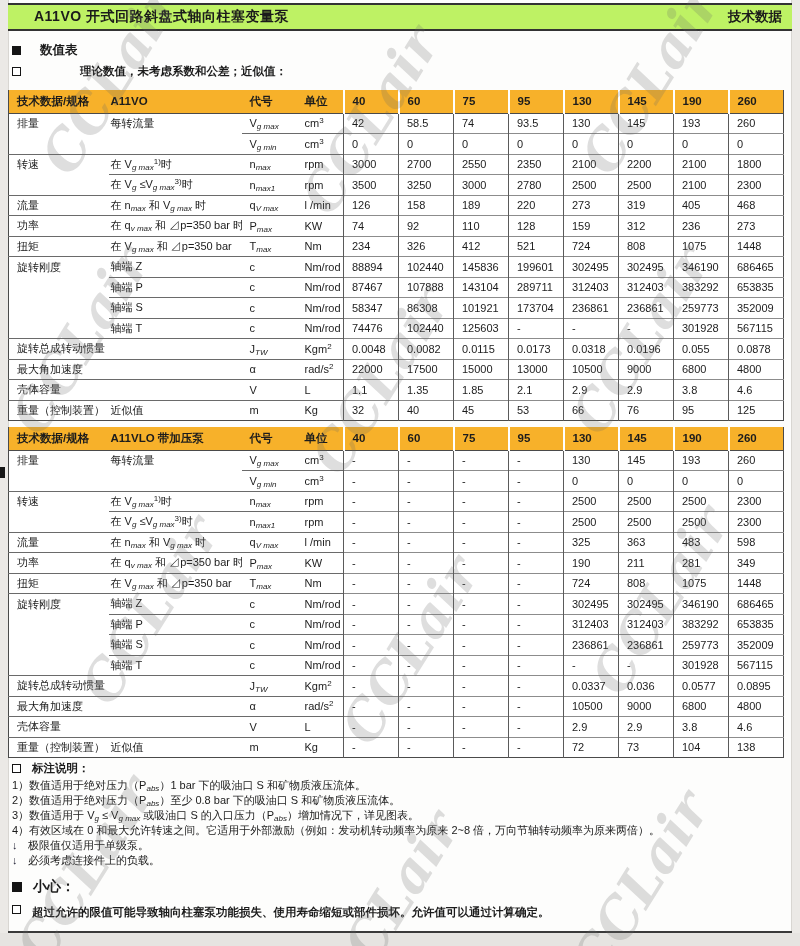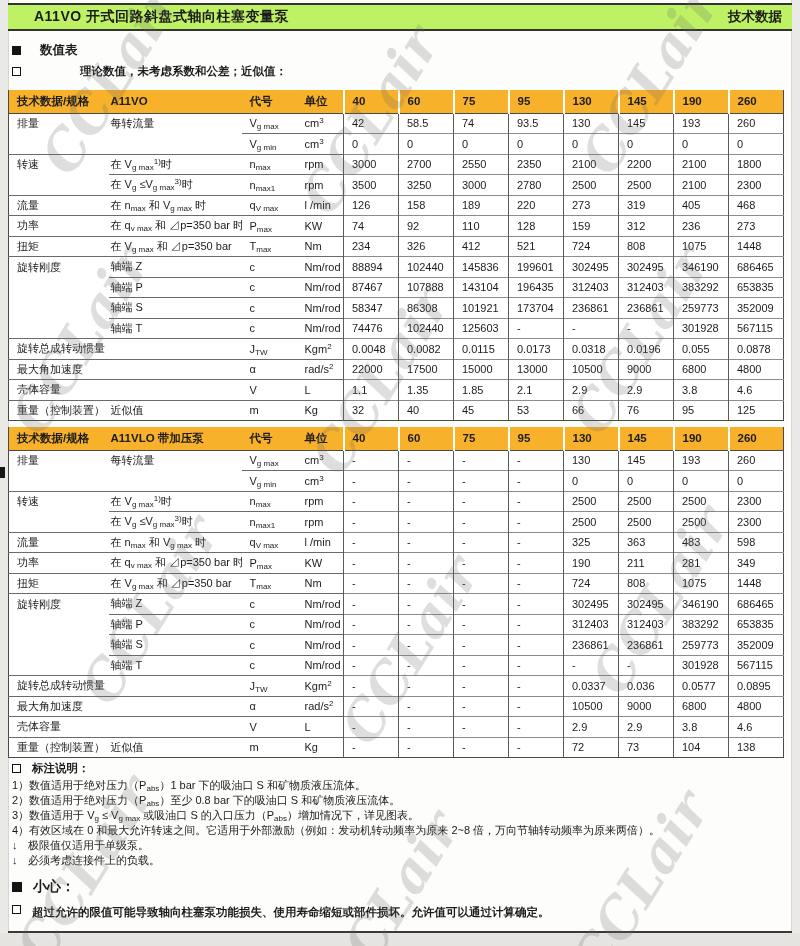--- a/index.html
+++ b/index.html
@@ -47,21 +47,21 @@
     font-size:11.5px; border-bottom:1px solid #4a4a4a; overflow:hidden; white-space:nowrap;
   }
   .spec-table th.num { border-left:2px solid #fff; padding-left:8px; }
   .spec-table td { height:20.5px; vertical-align:middle; overflow:hidden; white-space:nowrap; }
   .spec-table td.num { border-left:1px solid #5a5a5a; border-top:1px solid #8c8c8c; padding-left:8px; }
   .spec-table .c0 { padding-left:8px; }
   .spec-table .c1 { padding-left:2px; }
   .spec-table .c2 { padding-left:8px; }
   .spec-table .c3 { padding-left:6px; }
   .spec-table td.bt { border-top:1px solid #6a6a6a; }
-  sub { font-size:8px; line-height:0; vertical-align:-2px; }
+  sub { font-size:8px; line-height:0; vertical-align:-2px;font-style:italic; }
   sup { font-size:8px; line-height:0; vertical-align:4px; }
   
   .notes { position:absolute; left:12px; top:761px; right:10px; }
   .note-title { display:flex; align-items:center; font-size:11.5px; font-weight:bold; height:15px; margin-bottom:2px; }
   .note-line { font-size:11px; line-height:15px; white-space:nowrap; }
   .note-line .arrow-glyph { font-weight:bold; color:#232336; display:inline-block; width:13px; }
   
   .caution-title { position:absolute; left:12px; top:878px; display:flex; align-items:center; font-size:14px; font-weight:bold; }
   .caution-title .sq { width:10px; height:10px; }
   .caution-text { position:absolute; left:12px; top:905px; display:flex; align-items:flex-start; font-size:11.5px; font-weight:bold; }
@@ -243,21 +243,21 @@
           <td class="num">686465</td>
         </tr>
         <tr>
           <td class="lab c0"></td>
           <td class="lab c1 bt">轴端 P</td>
           <td class="lab c2 bt">c</td>
           <td class="lab c3 bt">Nm/rod</td>
           <td class="num">87467</td>
           <td class="num">107888</td>
           <td class="num">143104</td>
-          <td class="num">196435</td>
+          <td class="num">289711</td>
           <td class="num">312403</td>
           <td class="num">312403</td>
           <td class="num">383292</td>
           <td class="num">653835</td>
         </tr>
         <tr>
           <td class="lab c0"></td>
           <td class="lab c1 bt">轴端 S</td>
           <td class="lab c2 bt">c</td>
           <td class="lab c3 bt">Nm/rod</td>

